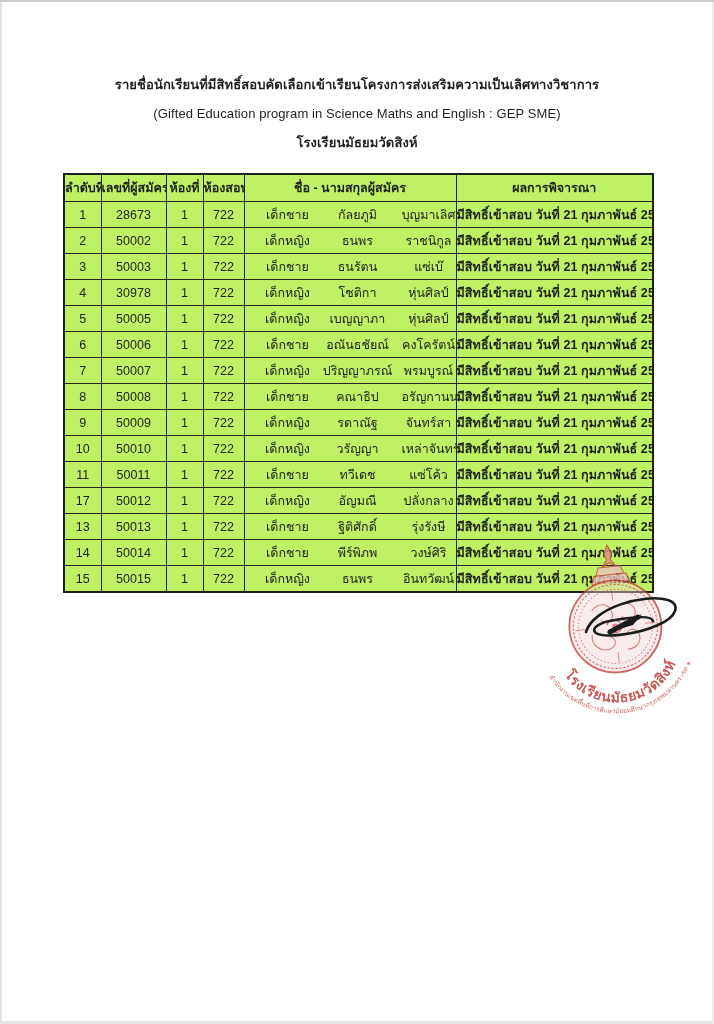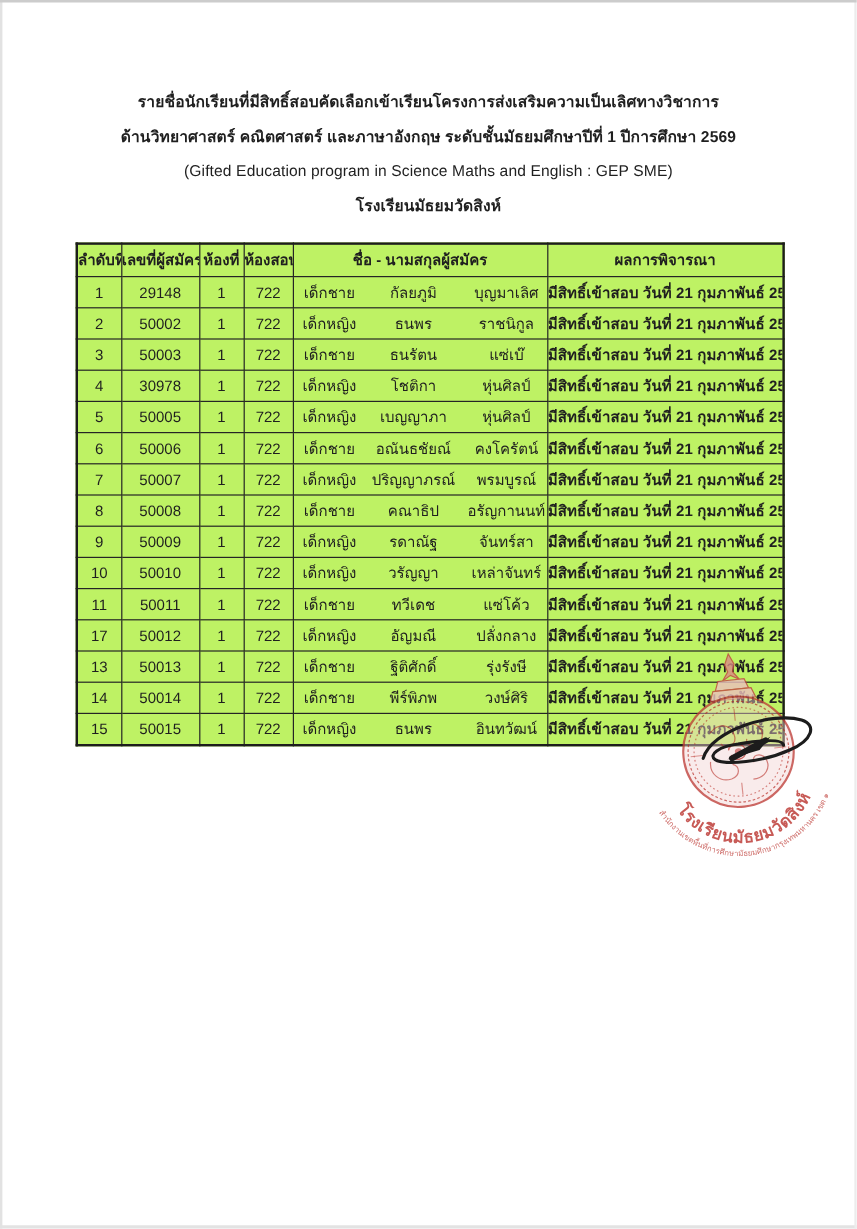--- a/index.html
+++ b/index.html
@@ -58,21 +58,21 @@
     font-size:12.5px;
     text-align:center;
     vertical-align:middle;
   }
   td.name-cell{
     text-align:left;
   }
   .name-wrap{
     display:flex;
     align-items:center;
-    padding-left:4px;
+    padding-left:17px;
     font-size:12.5px;
   }
   .name-prefix{width:52px;flex:none;}
   .name-first{width:88px;flex:none;}
   .name-last{flex:1;}
   td.result-cell{
     font-weight:bold;
     font-size:12.5px;
     text-align:center;
     letter-spacing:.1px;
@@ -92,21 +92,20 @@
     z-index:4;
   }
 </style>
 </head>
 <body>
 
 <div class="page"></div>
 
 <div class="title-block">
   <div class="title-line">รายชื่อนักเรียนที่มีสิทธิ์สอบคัดเลือกเข้าเรียนโครงการส่งเสริมความเป็นเลิศทางวิชาการ</div>
-  <div class="title-line">ด้านวิทยาศาสตร์ คณิตศาสตร์ และภาษาอังกฤษ ระดับชั้นมัธยมศึกษาปีที่ 1 ปีการศึกษา 2569</div>
   <div class="title-line en">(Gifted Education program in Science Maths and English : GEP SME)</div>
   <div class="title-line">โรงเรียนมัธยมวัดสิงห์</div>
 </div>
 
 <table class="roster">
   <colgroup>
     <col style="width:37px">
       <col style="width:65px">
       <col style="width:37px">
     <col style="width:41px">
@@ -119,21 +118,21 @@
       <th>เลขที่ผู้สมัคร</th>
       <th>ห้องที่</th>
       <th>ห้องสอบ</th>
       <th>ชื่อ - นามสกุลผู้สมัคร</th>
       <th>ผลการพิจารณา</th>
     </tr>
   </thead>
   <tbody>
       <tr>
         <td>1</td>
-        <td>29148</td>
+        <td>28673</td>
         <td>1</td>
         <td>722</td>
         <td class="name-cell">
           <div class="name-wrap">
             <span class="name-prefix">เด็กชาย</span>
             <span class="name-first">กัลยภูมิ</span>
             <span class="name-last">บุญมาเลิศ</span>
           </div>
         </td>
         <td class="result-cell">มีสิทธิ์เข้าสอบ วันที่ 21 กุมภาพันธ์ 2569</td>

